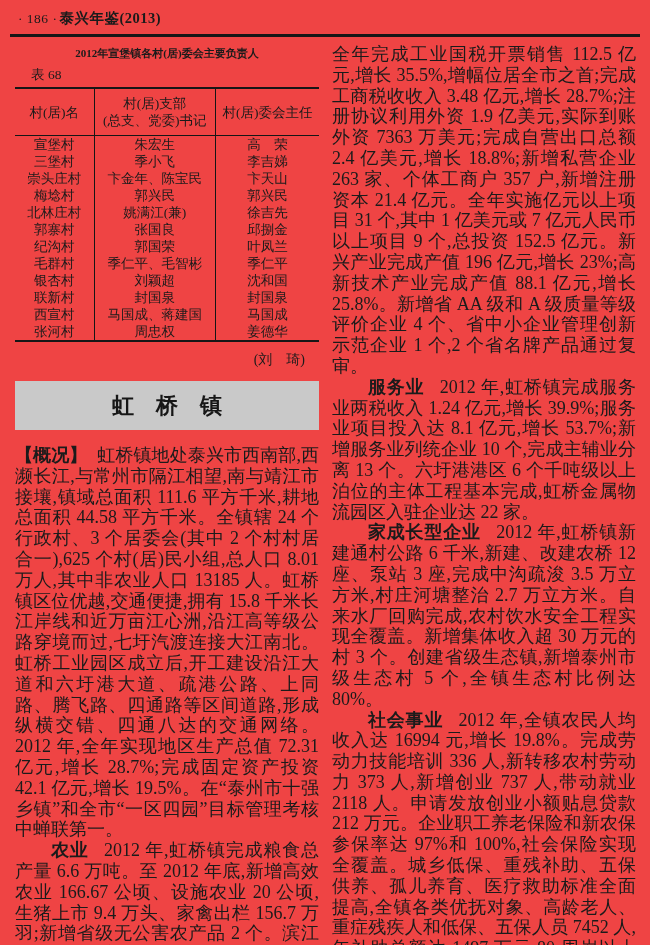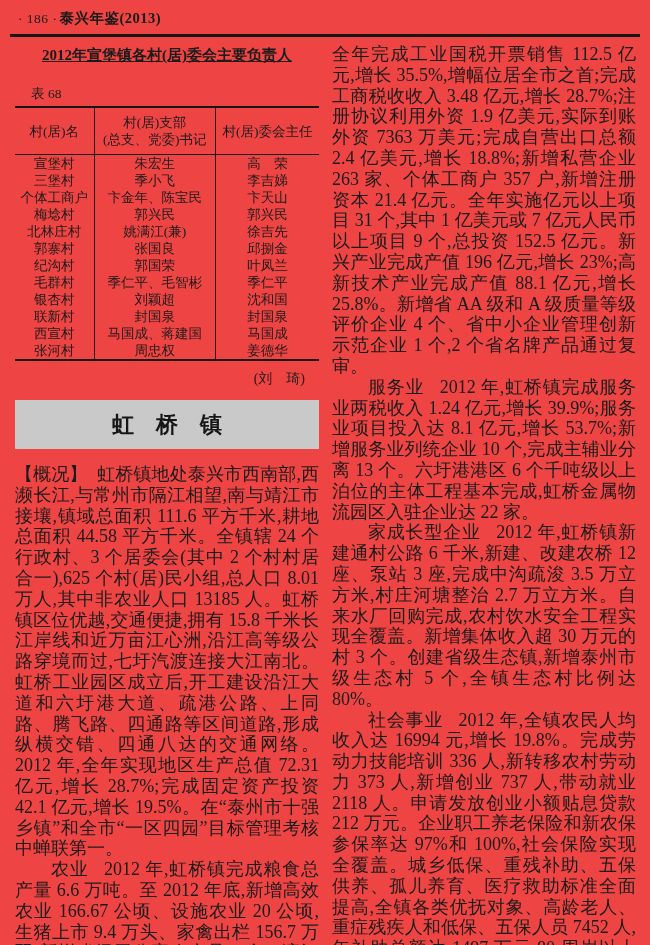--- a/index.html
+++ b/index.html
@@ -29,23 +29,22 @@
   .columns {
     display: flex;
     gap: 13px;
     padding: 7px 13px 0 15px;
   }
   .col { width: 304px; }
   
   .tbl-title {
     text-align: center;
     font-weight: bold;
-    font-size: 15px;
-    margin: 2px 0 20px 0;
-    text-decoration: underline;
+    font-size: 11px;
+    margin: 2px 0 5px 0;
   }
   .tbl-label { font-size: 13.5px; margin: 0 0 3px 16px; }
   table.leaders {
     width: 100%;
     border-collapse: collapse;
     border-top: 2.5px solid #161616;
     border-bottom: 2.5px solid #161616;
     font-size: 13.5px;
     table-layout: fixed;
   }
@@ -84,21 +83,21 @@
   }
   
   .para {
     font-size: 18px;
     line-height: 20.8px;
     text-align: justify;
     text-justify: inter-character;
     text-indent: 2em;
   }
   .para.flush { text-indent: 0; }
-  .lead { font-weight: normal; margin-right: 0.85em; }
+  .lead { font-weight: bold; margin-right: 0.85em; }
   .lead.bracket { margin-right: 0.55em; }
 </style>
 </head>
 <body>
 
 <div class="page">
 
   <div class="running-head">
     <span class="marker">· 186 ·</span><span class="book">泰兴年鉴(2013)</span>
   </div>
@@ -132,21 +131,21 @@
               <td class="sep">宣堡村</td>
               <td class="sep">朱宏生</td>
               <td>高　荣</td>
             </tr>
           <tr>
               <td class="sep">三堡村</td>
               <td class="sep">季小飞</td>
               <td>李吉娣</td>
             </tr>
           <tr>
-              <td class="sep">个体工商户</td>
+              <td class="sep">崇头庄村</td>
               <td class="sep">卞金年、陈宝民</td>
               <td>卞天山</td>
             </tr>
           <tr>
               <td class="sep">梅埝村</td>
               <td class="sep">郭兴民</td>
               <td>郭兴民</td>
             </tr>
           <tr>
               <td class="sep">北林庄村</td>

